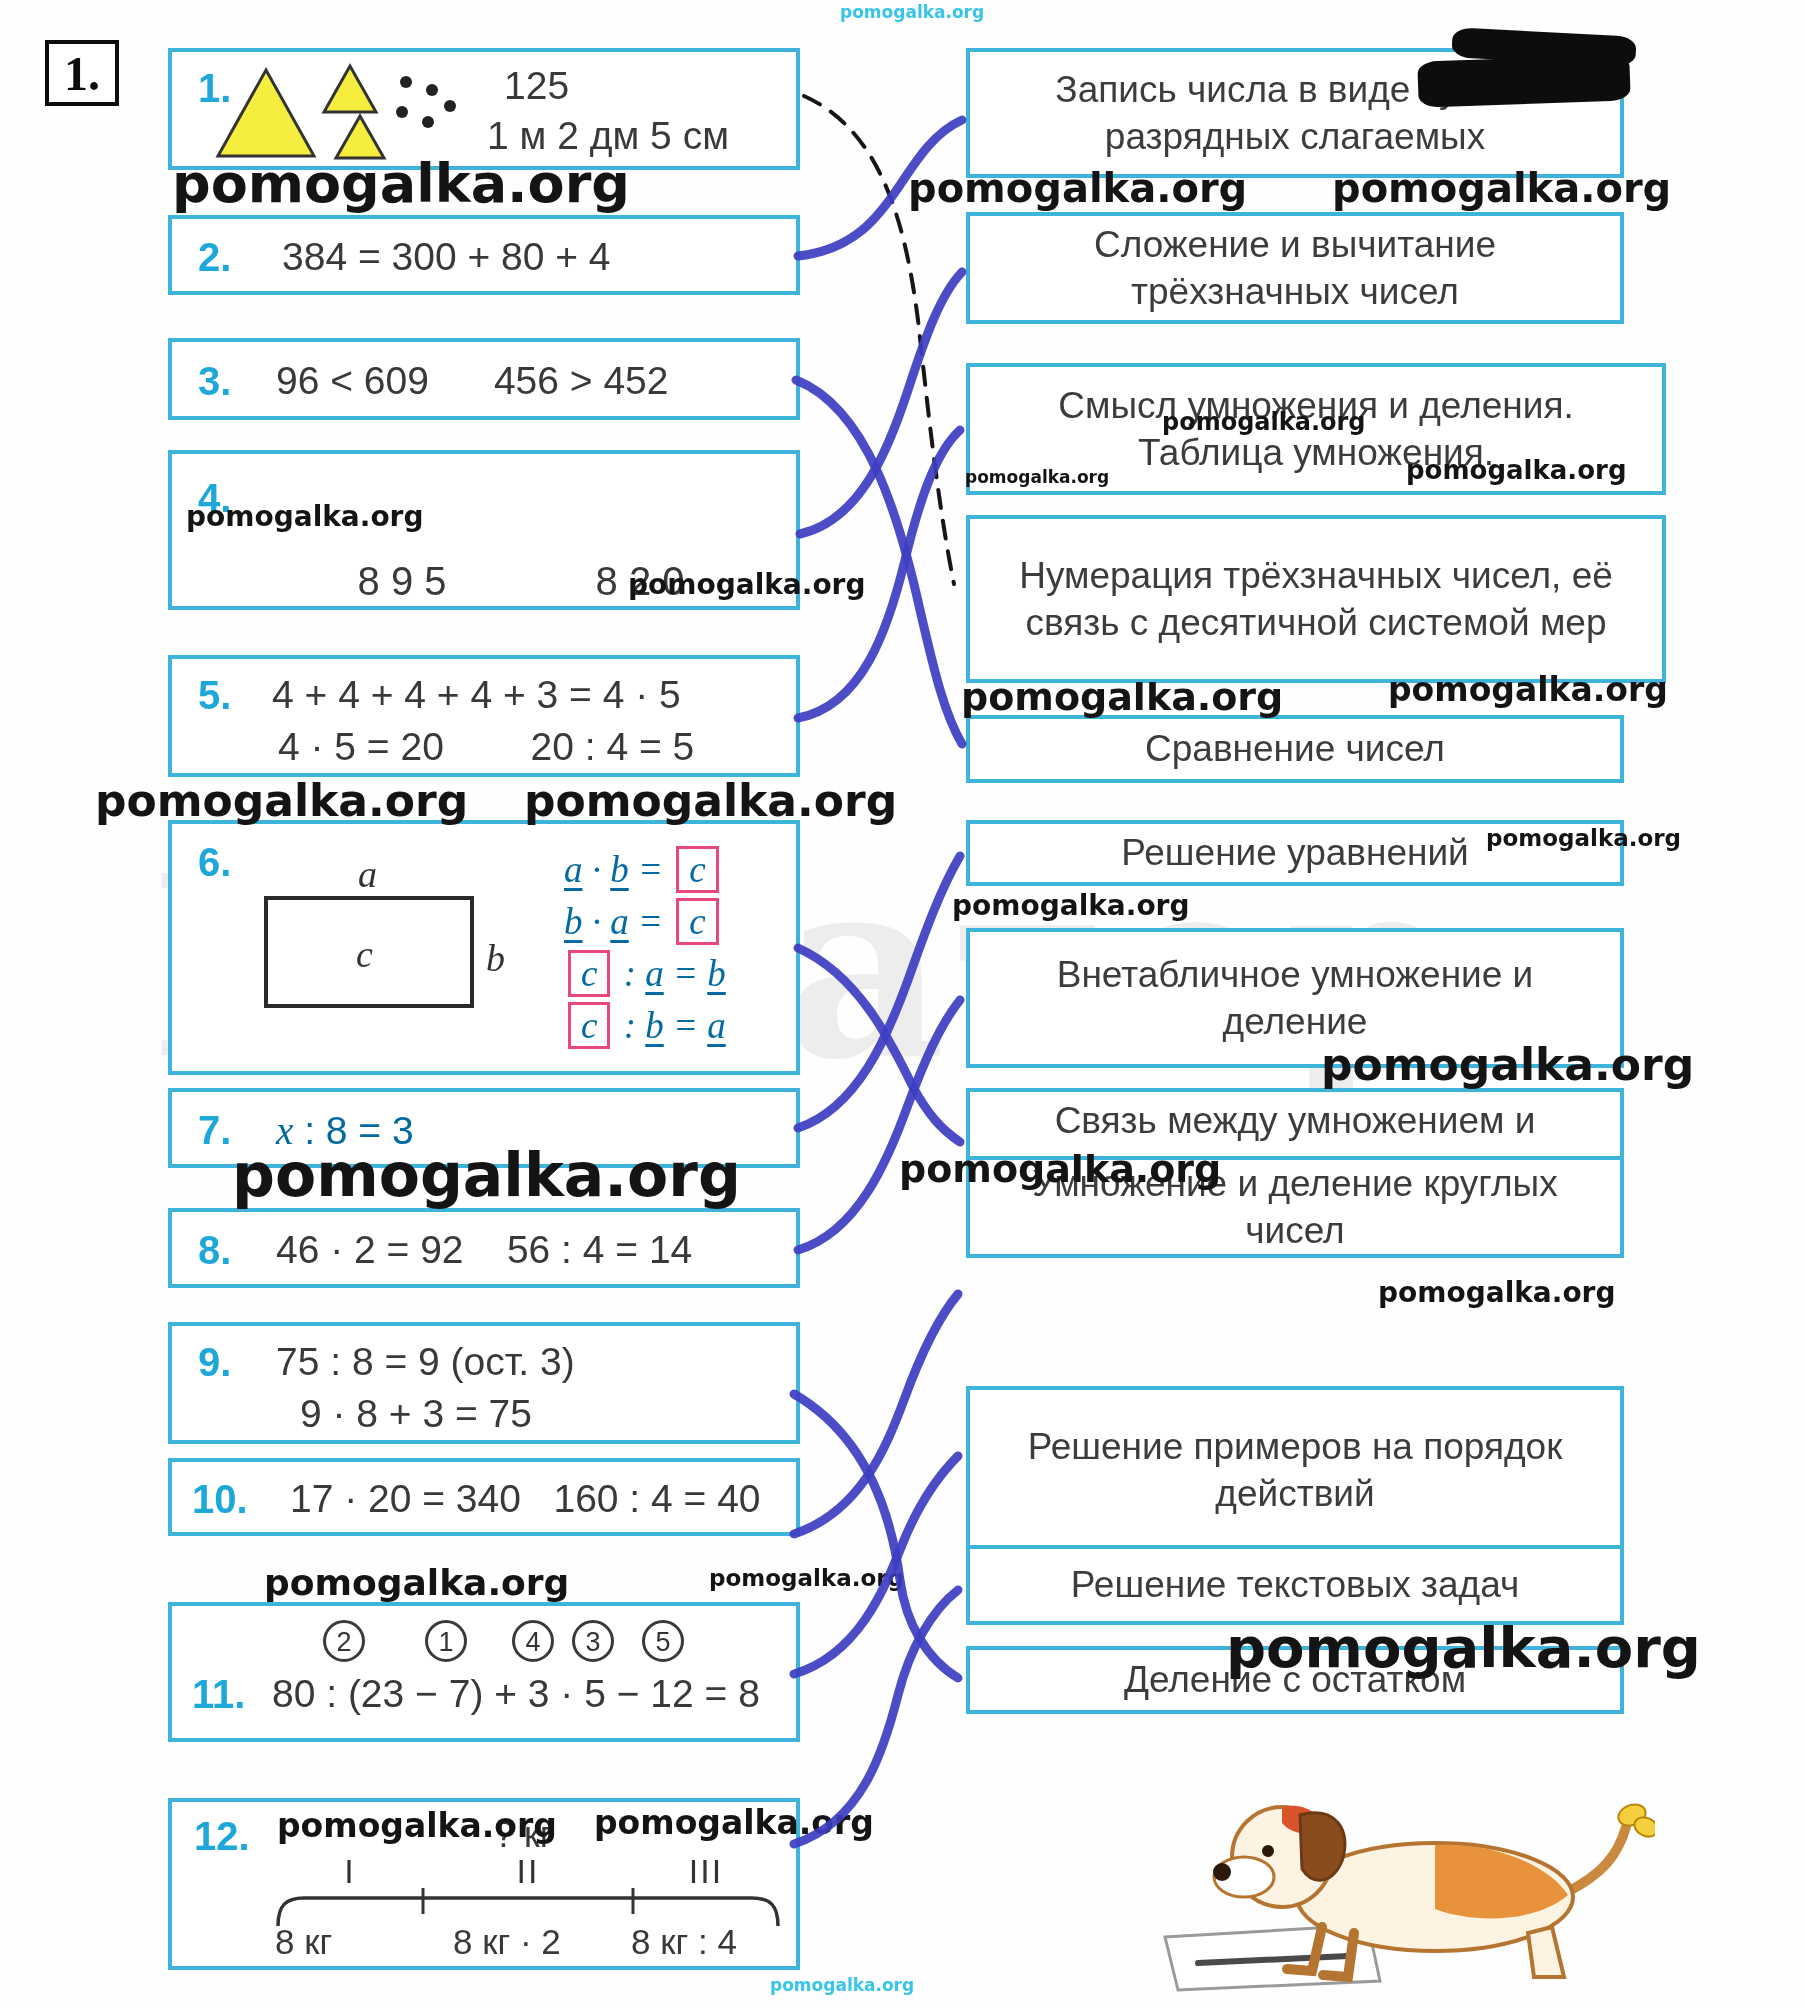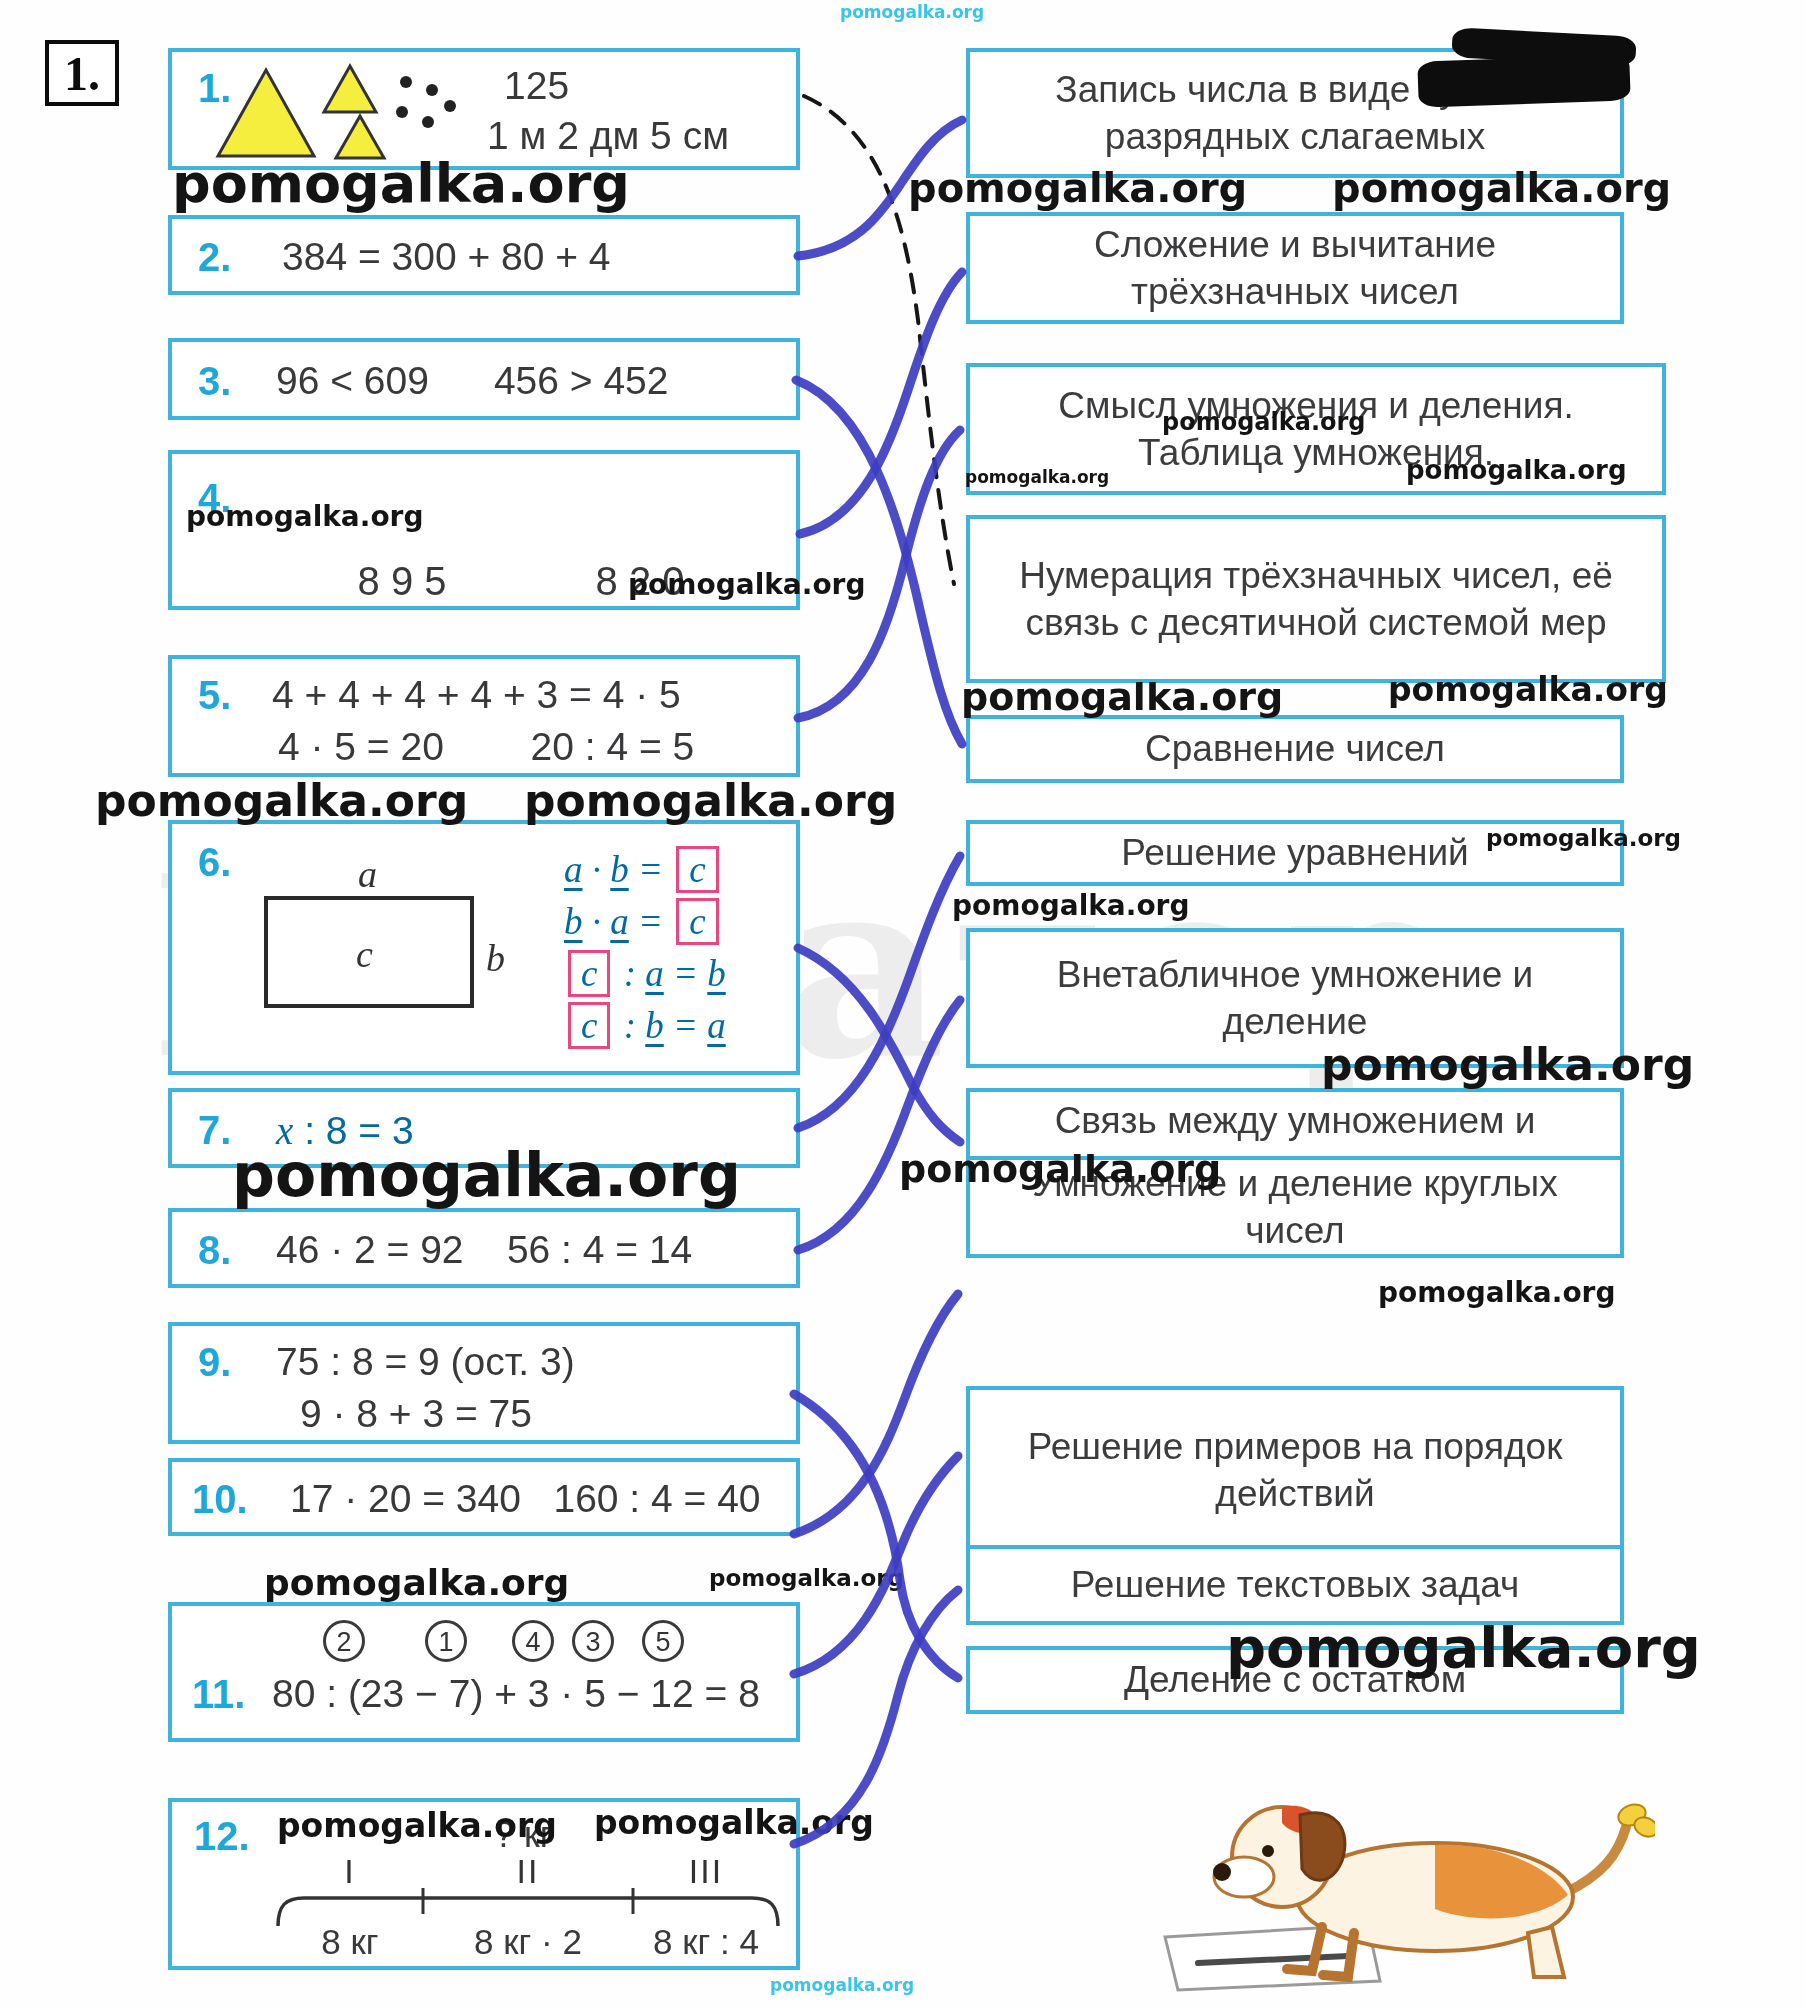--- a/index.html
+++ b/index.html
@@ -31,21 +31,21 @@
   .formula { position:absolute; font:italic 37px "Liberation Serif", serif; color:#0369a1; white-space:pre; z-index:2; }
   .u-var { text-decoration:underline; text-underline-offset:6px; text-decoration-thickness:3px; }
   .c-box { display:inline-block; border:3px solid #e8487e; padding:0 10px; margin:0 4px; line-height:1.12; }
   .i-var { font-style:italic; font-family:"Liberation Serif", serif; }
   .formula-sans { font-family:"Liberation Sans", sans-serif; font-style:normal; font-size:39px; }
 
   .circ { position:absolute; width:42px; height:42px; border:3px solid #3a3a3a; border-radius:50%;
           text-align:center; line-height:38px; font-size:27px; color:#333; background:#fff; z-index:2; }
 
   .roman { position:absolute; font-size:34px; color:#333; width:44px; text-align:center; letter-spacing:2px; z-index:2; }
-  .seg-label { position:absolute; font-size:35px; color:#39393b; width:150px; text-align:center; white-space:pre; z-index:2; }
+  .seg-label { position:absolute; font-size:35px; color:#39393b; width:150px; text-align:left; white-space:pre; z-index:2; }
 
   .wm { position:absolute; color:#141414; font-family:"DejaVu Sans", sans-serif; font-weight:600;
         white-space:nowrap; z-index:20; }
   .wm-cyan { color:#38c5e8; font-weight:700; }
 
   .connectors { position:absolute; left:0; top:0; z-index:30; pointer-events:none; }
   .blue { fill:none; stroke:#3d3dc2; stroke-width:9; stroke-linecap:round; opacity:0.92; }
   .dash { fill:none; stroke:#161616; stroke-width:4; stroke-dasharray:18 13; stroke-linecap:round; }
 
   .scribble { position:absolute; background:#0d0d0d; border-radius:20px / 12px; z-index:32; }

